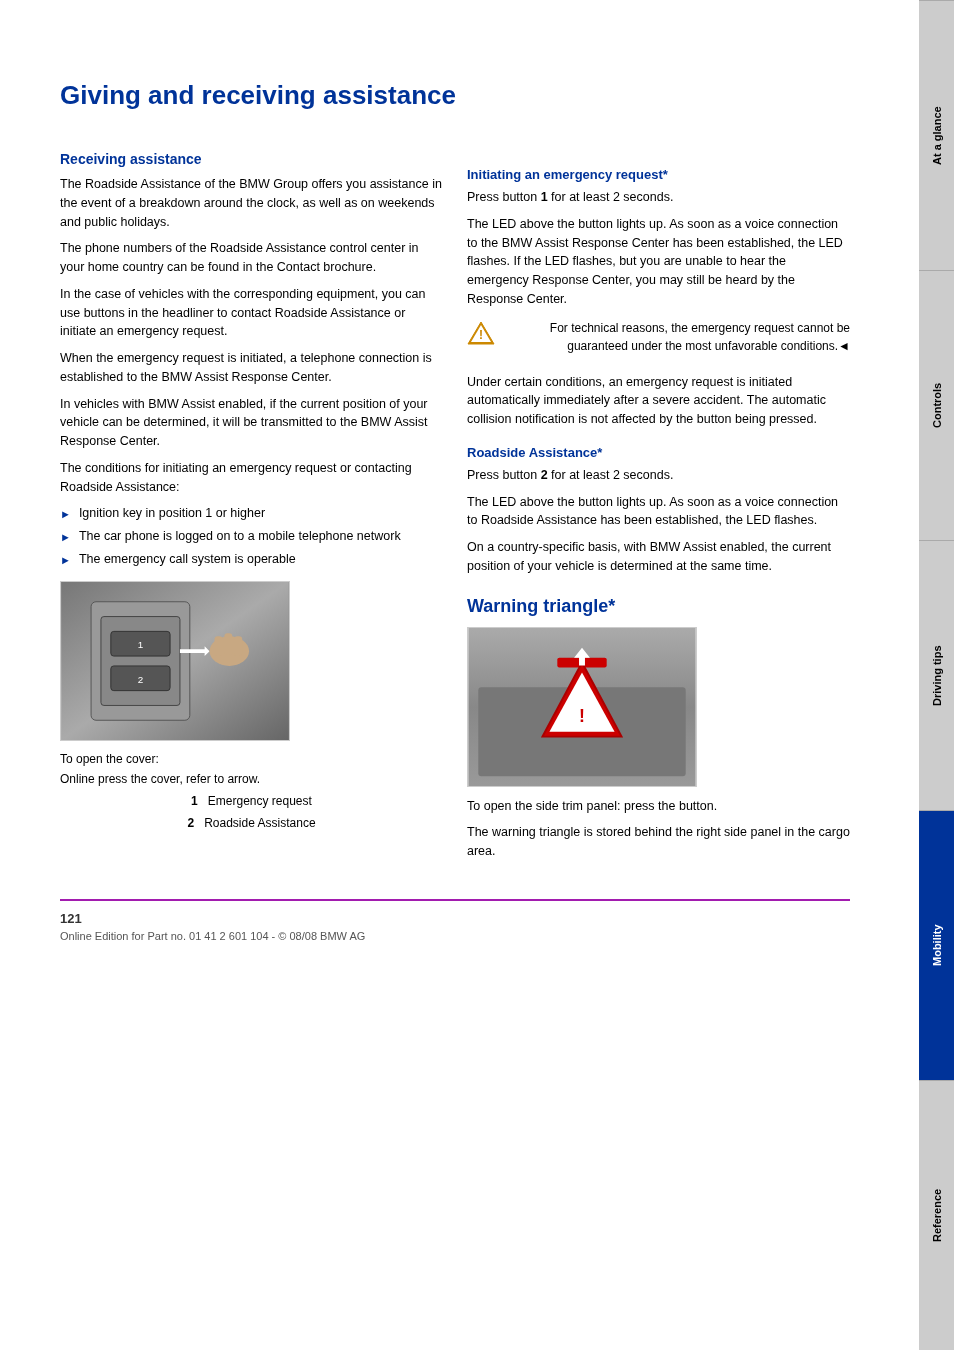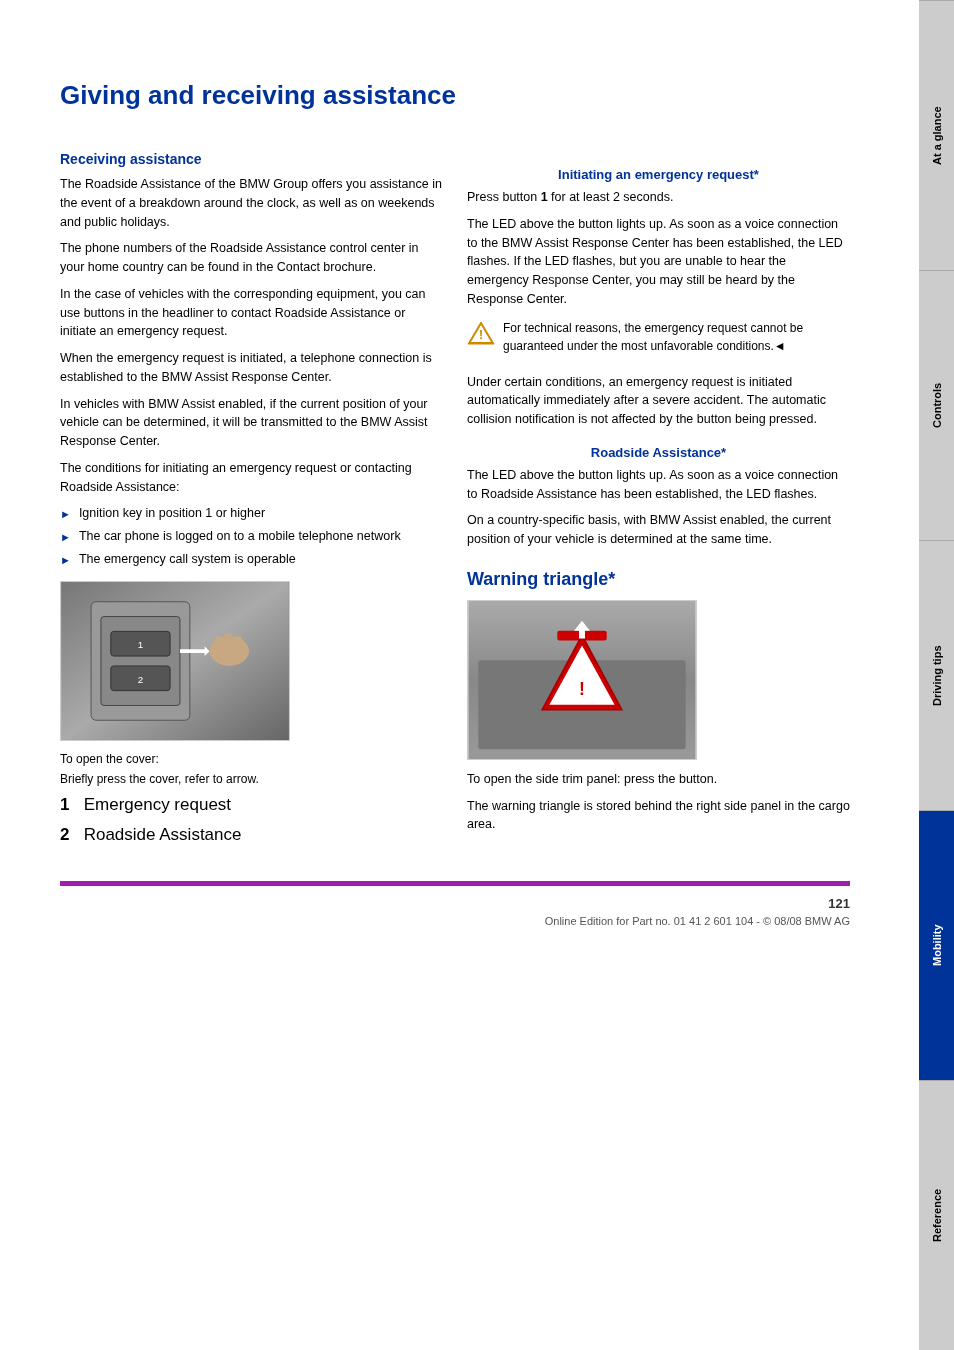--- a/index.html
+++ b/index.html
@@ -92,21 +92,20 @@
       margin-bottom: 8px;
       margin-top: 0;
     }
 
     .subsection-heading {
       font-size: 13px;
       font-weight: bold;
       color: #003399;
       margin-bottom: 6px;
       margin-top: 16px;
-      text-align: center;
     }
 
     
     p {
       margin-bottom: 8px;
       line-height: 1.5;
       font-size: 12.5px;
     }
 
     
@@ -136,20 +135,21 @@
     .warning-box {
       display: flex;
       align-items: flex-start;
       margin: 10px 0;
       gap: 8px;
     }
 
     .warning-text {
       font-size: 12px;
       line-height: 1.5;
+      text-align: right;
     }
 
     
     .image-box {
       width: 100%;
       max-width: 230px;
       height: 160px;
       background: #e8e8e8;
       border: 1px solid #ccc;
       margin: 10px 0;
@@ -178,22 +178,23 @@
     .car-interior {
       width: 100%;
       height: 100%;
       position: relative;
       background: linear-gradient(135deg, #888 0%, #bbb 30%, #999 60%, #777 100%);
     }
 
     
     .numbered-item {
       margin-bottom: 4px;
-      font-size: 17px;
+      font-size: 12px;
       line-height: 1.5;
+      text-align: center;
     }
 
     
     .img-caption {
       font-size: 12px;
       margin-bottom: 4px;
       line-height: 1.4;
     }
 
     
@@ -203,24 +204,24 @@
 
     .warning-triangle-title {
       font-size: 18px;
       font-weight: bold;
       color: #003399;
       margin-bottom: 10px;
     }
 
     
     .footer {
-      text-align: right;
+      text-align: left;
       margin-top: 30px;
       padding-top: 10px;
-      border-top: 5px solid #a21caf;
+      border-top: 2px solid #a21caf;
       font-size: 11px;
       color: #333;
     }
 
     .page-number {
       font-size: 13px;
       font-weight: bold;
       margin-bottom: 4px;
     }
 
@@ -297,21 +298,21 @@
 
               <ellipse cx="170" cy="70" rx="20" ry="15" fill="#c8a882"></ellipse>
               <rect x="155" y="55" width="8" height="20" rx="3" fill="#c8a882"></rect>
               <rect x="165" y="52" width="8" height="22" rx="3" fill="#c8a882"></rect>
               <rect x="175" y="55" width="8" height="20" rx="3" fill="#c8a882"></rect>
             </svg>
           </div>
         </div>
 
         <p class="img-caption">To open the cover:</p>
-        <p class="img-caption">Briefly press the cover, refer to arrow.</p>
+        <p class="img-caption">Online press the cover, refer to arrow.</p>
 
         <div class="numbered-item">
           <b>1</b>
           <span>&nbsp;</span>
           <span>Emergency request</span>
         </div>
         <div class="numbered-item">
           <b>2</b>
           <span>&nbsp;</span>
           <span>Roadside Assistance</span>
@@ -336,20 +337,23 @@
               <text x="14" y="20" text-anchor="middle" font-size="12" font-weight="bold" fill="#cc8800">!</text>
             </svg>
           </div>
           <p class="warning-text">For technical reasons, the emergency request cannot be guaranteed under the most unfavorable conditions.◄</p>
         </div>
 
         <p>Under certain conditions, an emergency request is initiated automatically immediately after a severe accident. The automatic collision notification is not affected by the button being pressed.</p>
 
         <h3 class="subsection-heading">Roadside Assistance*</h3>
 
+        <p>
+          Press button <b>2</b> for at least 2 seconds.
+        </p>
         <p>The LED above the button lights up. As soon as a voice connection to Roadside Assistance has been established, the LED flashes.</p>
         <p>On a country-specific basis, with BMW Assist enabled, the current position of your vehicle is determined at the same time.</p>
 
         <div class="warning-triangle-section">
           <h2 class="warning-triangle-title">Warning triangle*</h2>
 
           <div class="image-box-right">
             <svg width="100%" height="100%" viewBox="0 0 230 160" xmlns="http://www.w3.org/2000/svg">
               <defs>
                 <linearGradient id="bg2" x1="0%" y1="0%" x2="0%" y2="100%">

